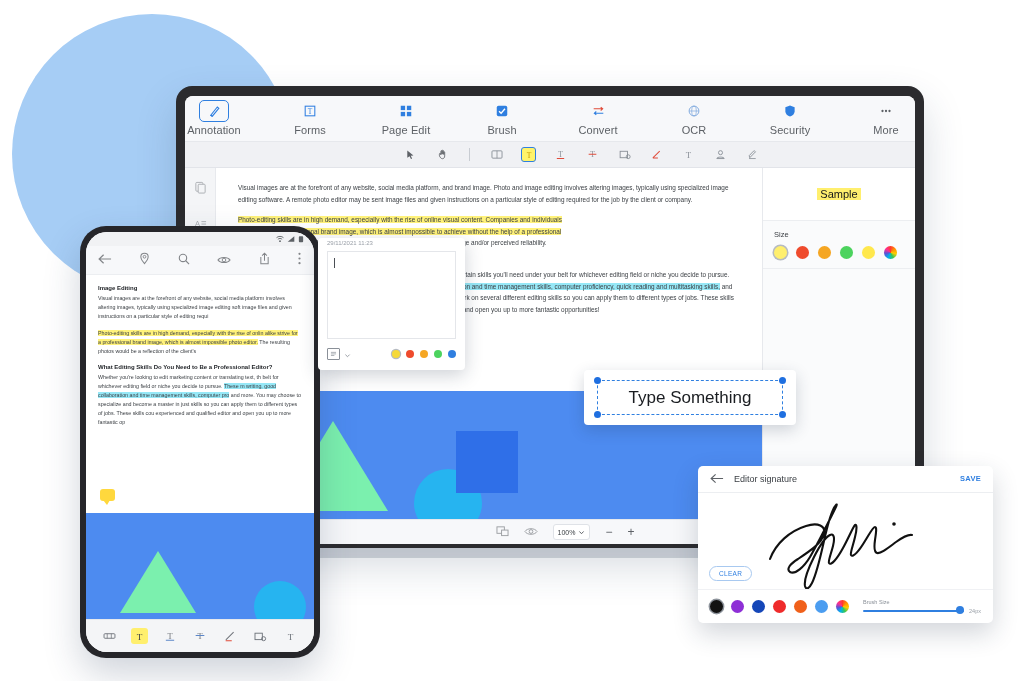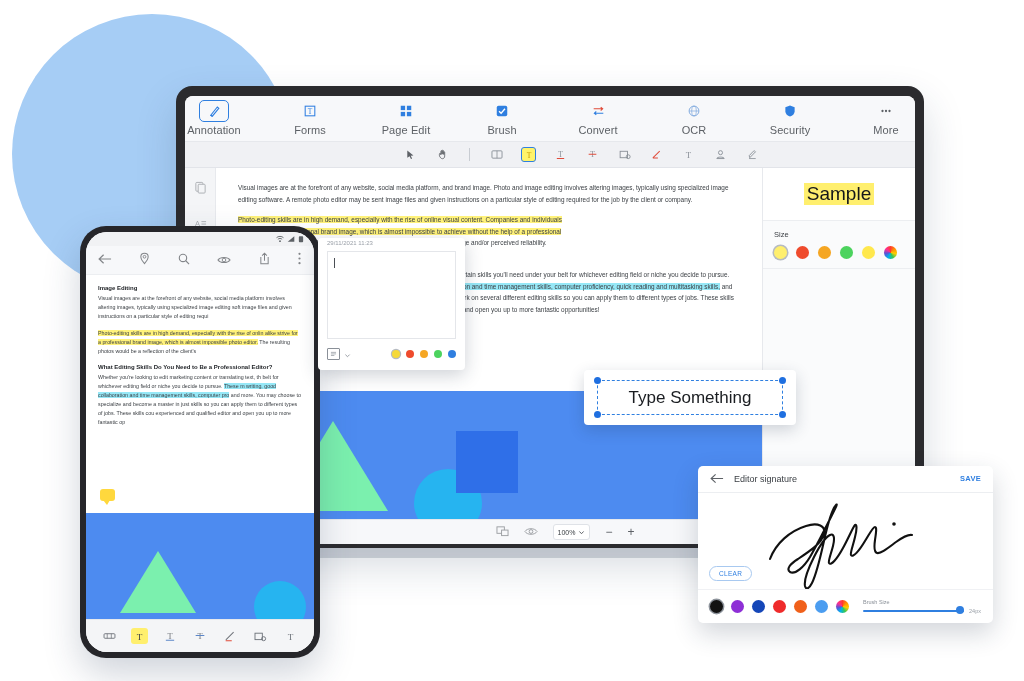--- a/index.html
+++ b/index.html
@@ -75,21 +75,21 @@
   .proppanel{
     width:152px;background:#fafbfc;border-left:1px solid #e7e9ed;
     font-size:7px;color:#3c4045;
   }
   .prop-title{height:22px;display:flex;align-items:center;justify-content:center;
     font-size:7.5px;color:#5d6166;border-bottom:1px solid #eceef1;}
   .prop-sample{
     height:52px;display:flex;align-items:center;justify-content:center;
     border-bottom:1px solid #eceef1;background:#fff;
   }
-  .prop-sample span{font-size:19px;color:#15171a;background:#ffef6e;padding:0 3px;}
+  .prop-sample span{font-size:11px;color:#15171a;background:#ffef6e;padding:0 3px;}
   .prop-sec{padding:9px 11px;border-bottom:1px solid #eceef1;}
   .prop-lbl{font-size:7.5px;color:#3c4045;margin-bottom:7px;}
   .swatches{display:flex;gap:9px;align-items:center;}
   .sw{width:13px;height:13px;border-radius:50%;cursor:pointer;}
   .sw.selected{box-shadow:0 0 0 1.5px #b6bbc2;outline-offset:2px;}
   .sw-rainbow{
     background:conic-gradient(#ff3b30,#ff9500,#ffcc00,#34c759,#00b0f0,#5856d6,#ff2d92,#ff3b30);
   }
   .opacity-row{display:flex;align-items:center;gap:7px;}
   .slider{position:relative;flex:1;height:3px;background:#dfe2e7;border-radius:2px;}

